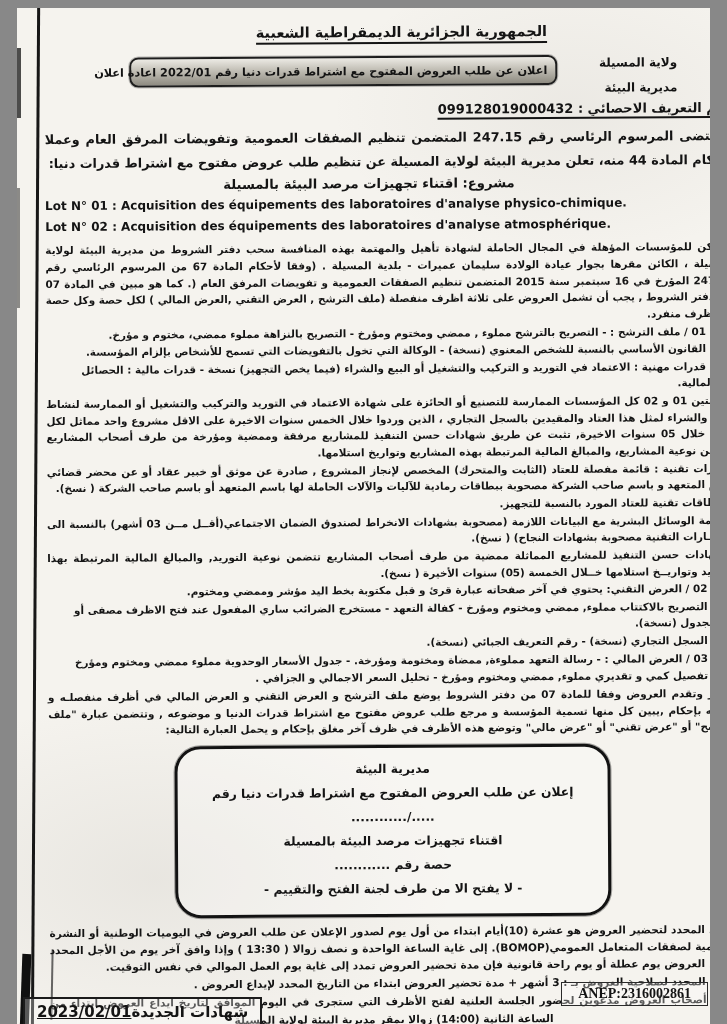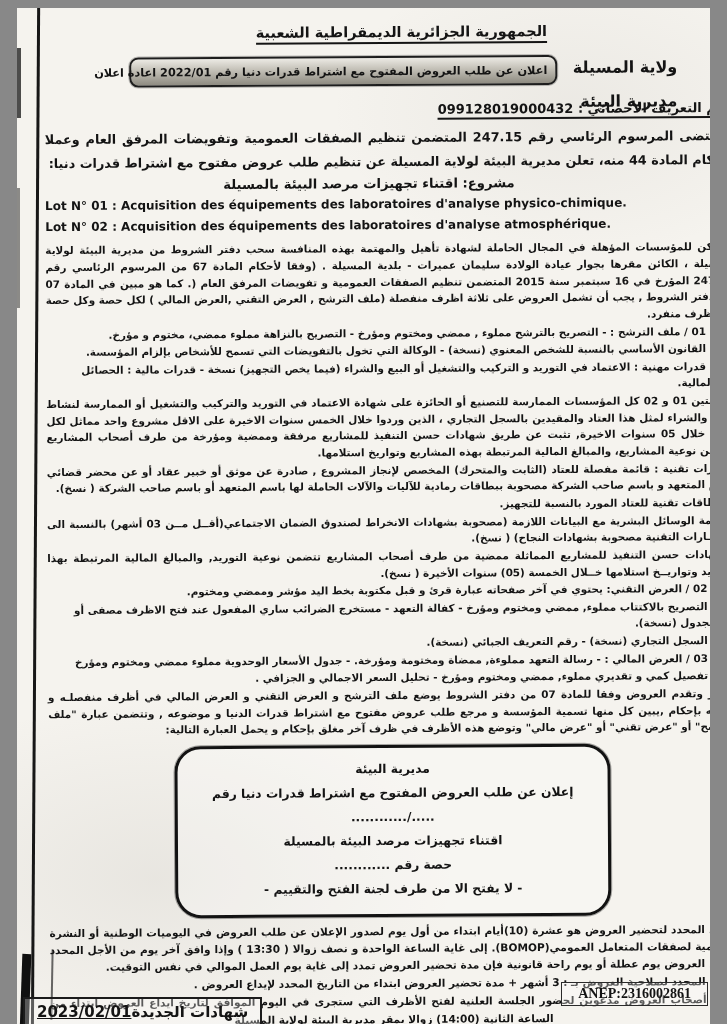--- a/index.html
+++ b/index.html
@@ -31,21 +31,21 @@
     direction:rtl;
   }
 
   
   .header{position:relative;height:108px;}
   .republic-title{
     position:absolute;right:185px;top:8px;
     font-size:14.5px;font-weight:700;
     border-bottom:2px solid #141414;padding-bottom:2px;
   }
-  .header-right{position:absolute;right:55px;top:36px;text-align:right;font-weight:700;font-size:16px;line-height:2.1;}
+  .header-right{position:absolute;right:55px;top:36px;text-align:right;font-weight:700;font-size:12px;line-height:2.1;}
   .banner-box{
     position:absolute;right:175px;top:40px;width:408px;
     border:2px solid #1d1d1d;border-radius:9px;
     background:linear-gradient(180deg,#eceae4 0%,#c6c3ba 40%,#8e8b81 100%);
     padding:7px 8px 6px 8px;
     text-align:center;font-weight:700;font-size:11.3px;white-space:nowrap;
     box-shadow:0 0 0 1px rgba(20,20,20,.25);
   }
   .tax-line{
     position:absolute;right:0;top:86px;

